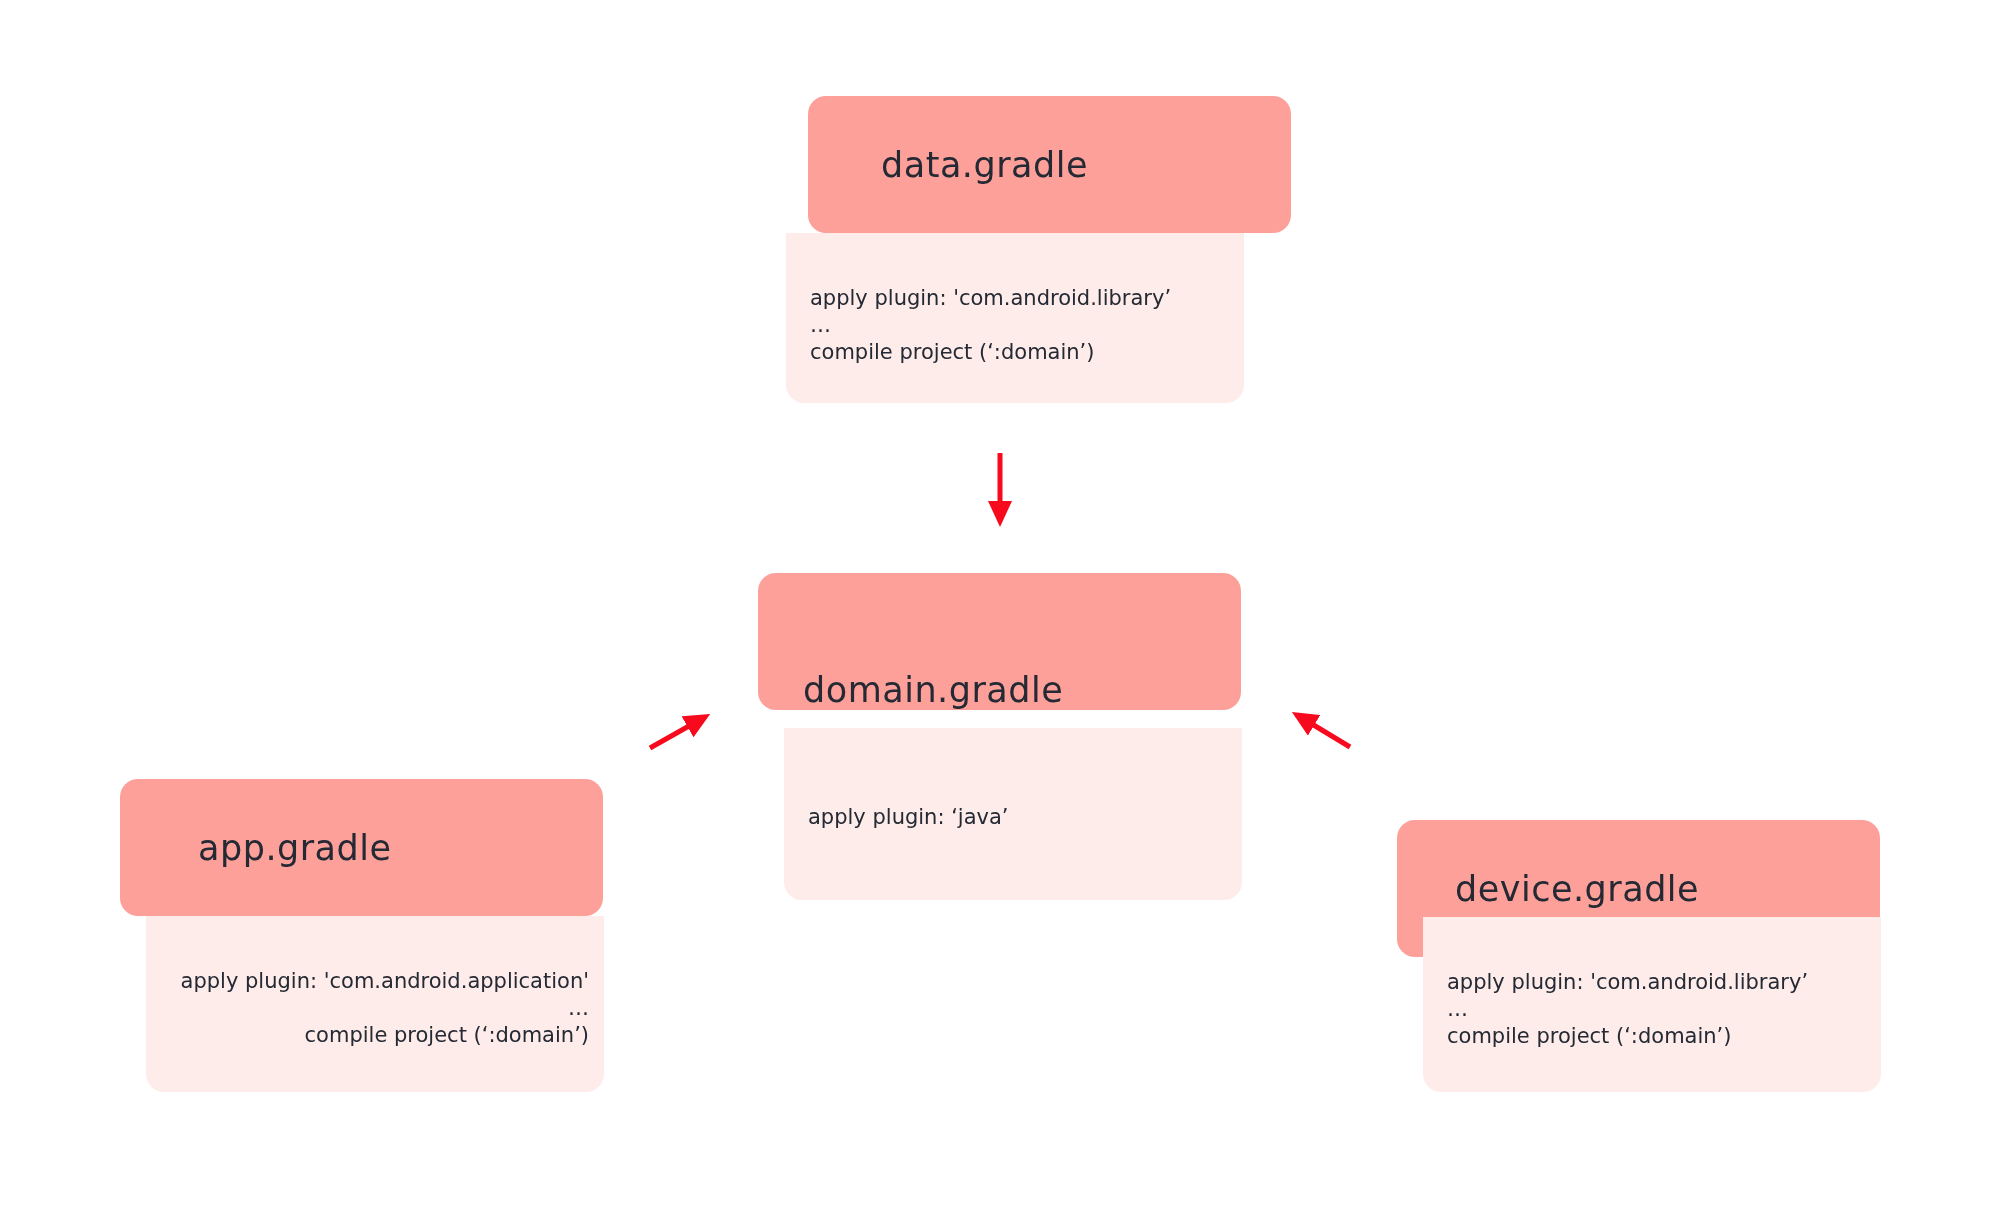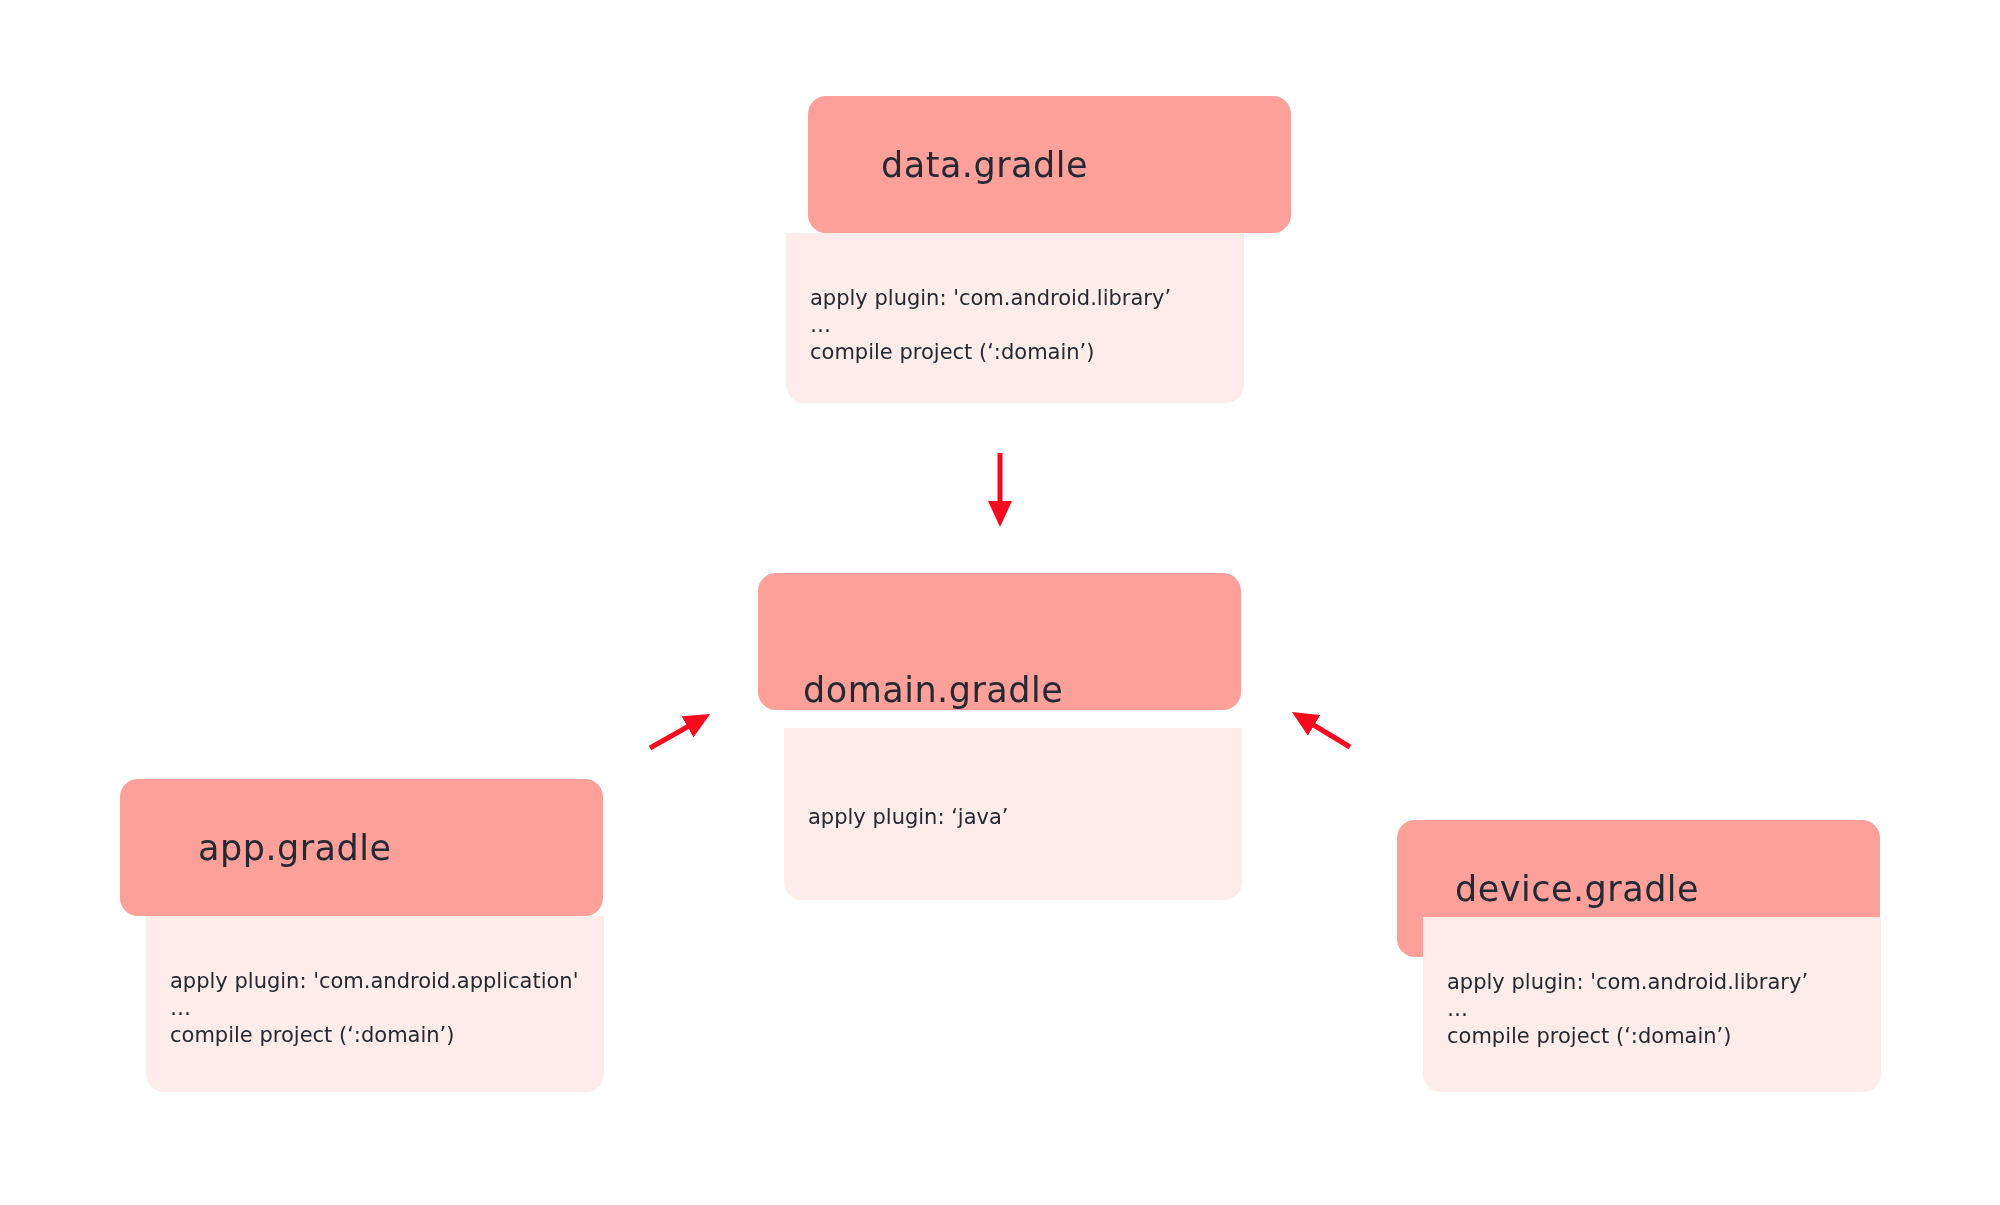--- a/index.html
+++ b/index.html
@@ -38,21 +38,21 @@
     line-height:27px;
     color:var(--text,#242933);
     white-space:nowrap;
   }
   
   .card-data   .card-header{left:760px;top:96px;padding-left:73px;margin-left:48px;}
   .card-data   .card-body  {left:786px;top:233px;height:170px;}
   .card-domain .card-header{left:758px;top:573px;padding-left:45px;align-items:flex-end;}
   .card-domain .card-body  {left:784px;top:710px;height:172px;padding-top:76px;margin-top:18px;}
   .card-app    .card-header{left:120px;top:779px;padding-left:78px;}
-  .card-app    .card-body  {left:146px;top:916px;height:176px;}
+  .card-app    .card-body  {left:146px;top:916px;height:176px;text-align:right;}
   .card-device .card-header{left:1397px;top:780px;padding-left:58px;margin-top:40px;}
   .card-device .card-body  {left:1423px;top:917px;height:175px;}
 
   .arrows{position:absolute;left:0;top:0;width:2000px;height:1205px;pointer-events:none;}
   .arrow-line{stroke:var(--arrow,#F70A1E);stroke-width:5;fill:none;}
   .arrow-fill{fill:var(--arrow,#F70A1E);}
 </style>
 </head>
 <body>
 

